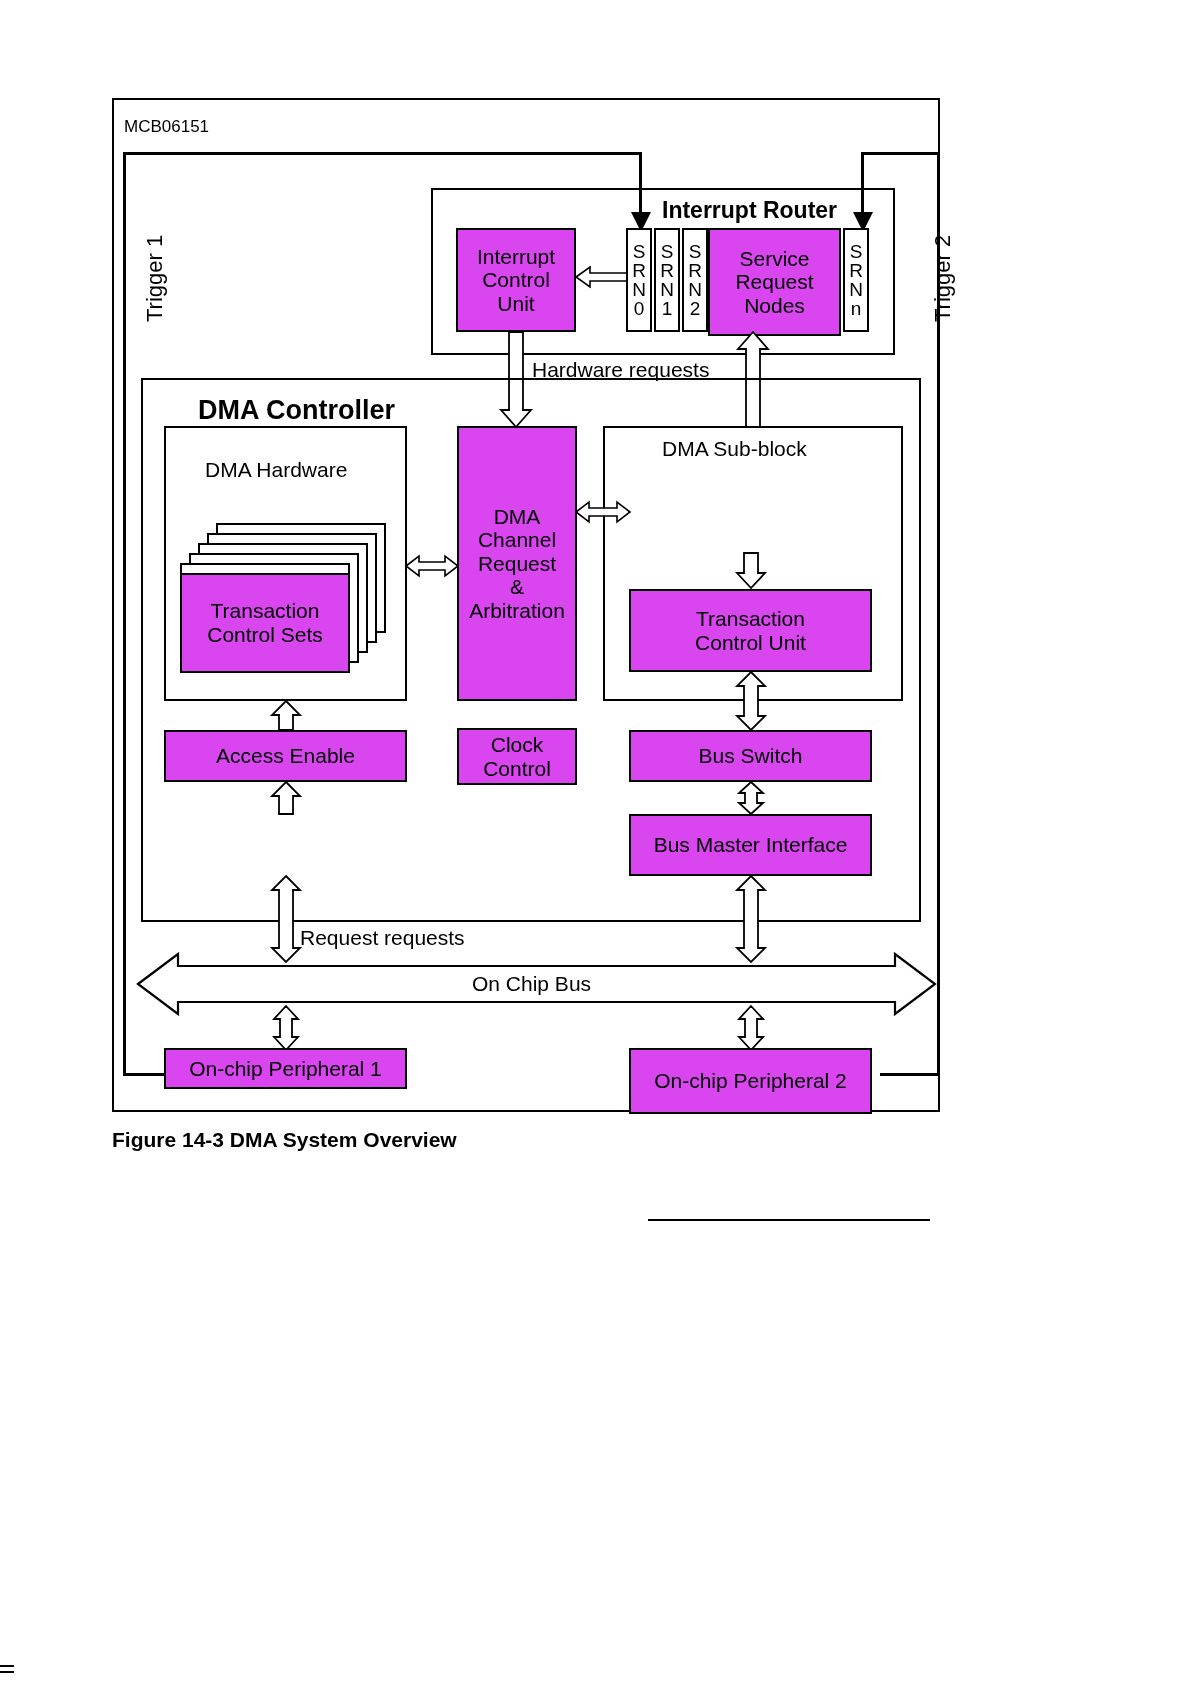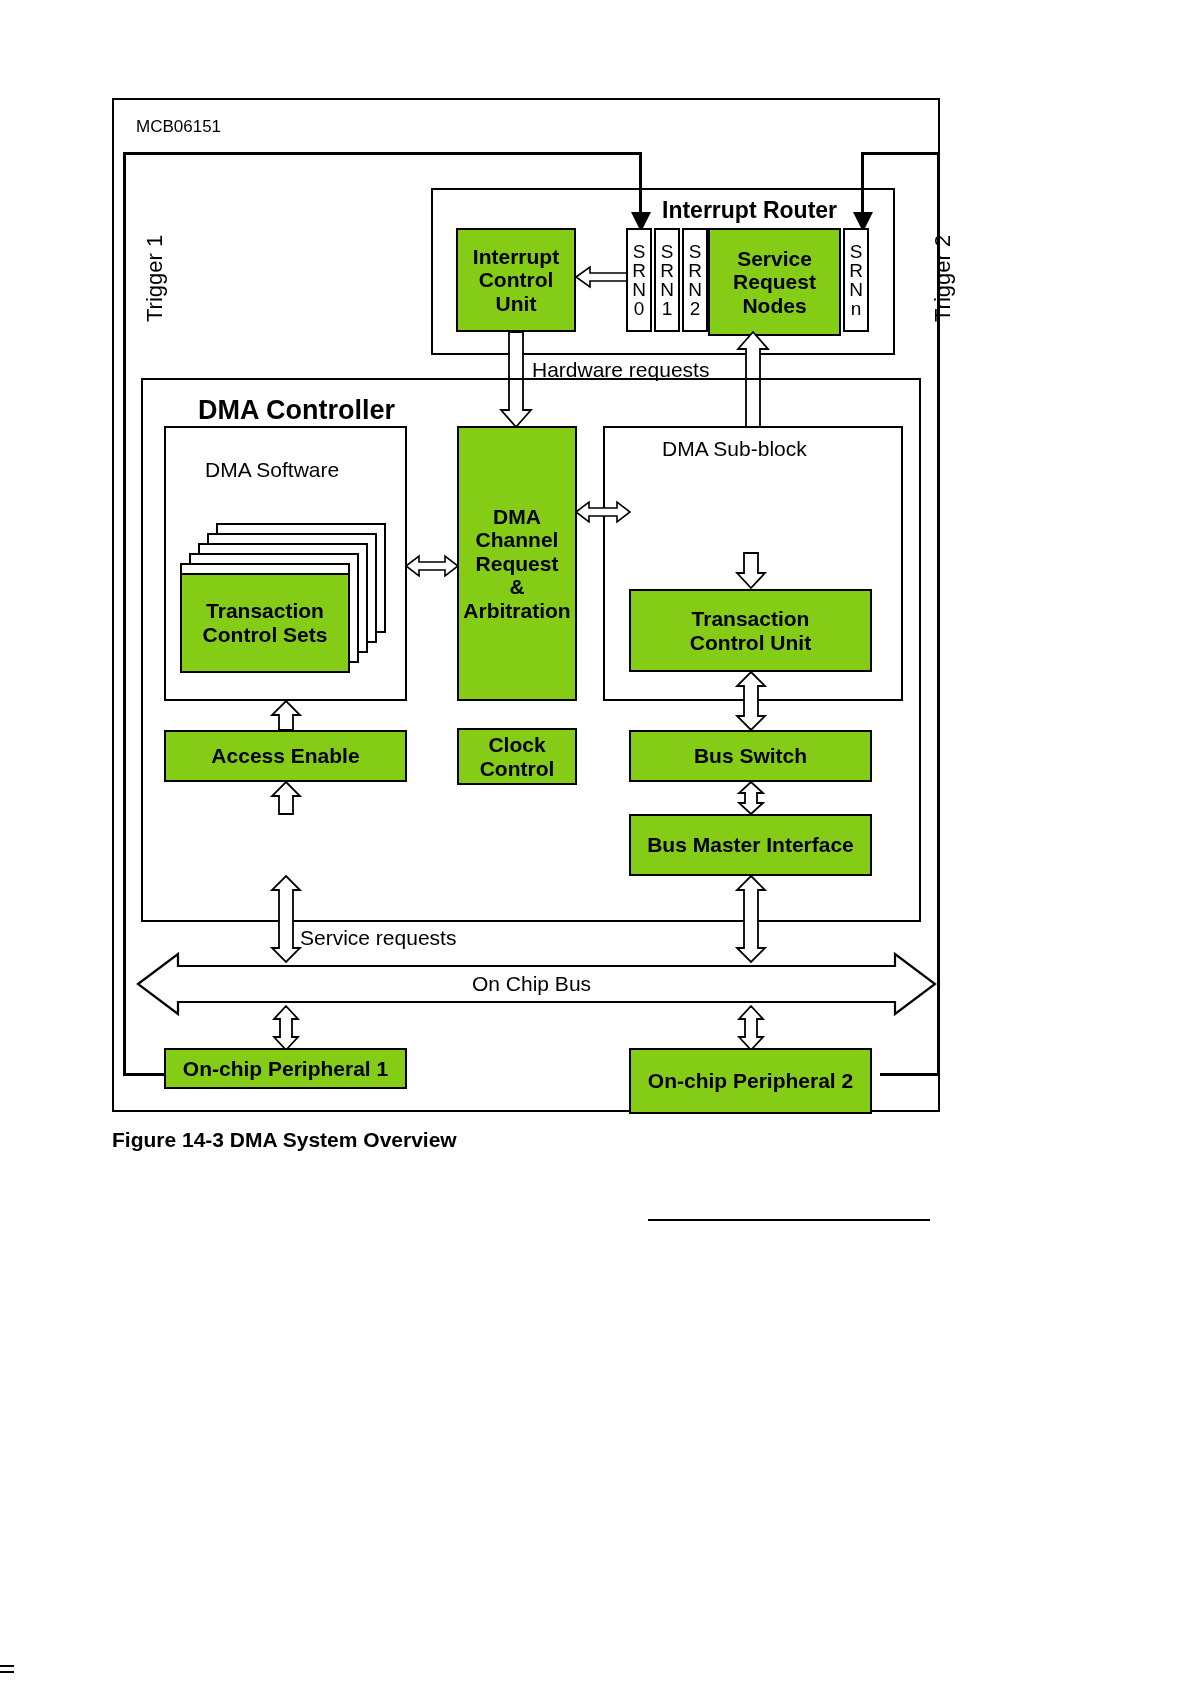--- a/index.html
+++ b/index.html
@@ -17,27 +17,26 @@
   }
   .page { position: absolute; left: 0; top: 0; width: 1193px; height: 1685px; }
 
   
   .abs { position: absolute; box-sizing: border-box; }
 
   .box {
     position: absolute;
     box-sizing: border-box;
     border: 2.5px solid #000;
-    background: #84cc16;
+    background: #d946ef;
     display: flex;
     align-items: center;
     justify-content: center;
     text-align: center;
     line-height: 1.12;
-    font-weight: bold;
   }
   .lbl { font-size: 21px; }
 
   
   .hline { position: absolute; background: #000; height: 2.5px; }
   .vline { position: absolute; background: #000; width: 2.5px; }
 
   
   .txt { position: absolute; font-size: 21px; white-space: nowrap; }
   .txt.bold { font-weight: bold; }
@@ -87,21 +86,21 @@
   .rule { position: absolute; background: #000; height: 1.5px; }
   .tinymark { position: absolute; background: #000; }
 </style>
 </head>
 <body>
 
 <div class="page">
 
   <div class="abs" style="left:112px; top:98px; width:828px; height:1014px; border:2.5px solid #000;"></div>
 
-  <div class="txt small" style="left:124px; top:117px; font-size:17px;margin-left:12px;">MCB06151</div>
+  <div class="txt small" style="left:124px; top:117px; font-size:17px;">MCB06151</div>
 
   <div class="vline" style="left:123px; top:152px; height:923px;"></div>
   <div class="hline" style="left:123px; top:152px; width:519px;"></div>
   <div class="vline" style="left:639px; top:152px; height:66px;"></div>
 
   <svg class="arrowsvg" style="left:630px; top:212px; width:22px; height:22px;" viewBox="0 0 22 22">
     <polygon points="1,0 21,0 11,20" fill="#000"></polygon>
   </svg>
 
   <div class="hline" style="left:123px; top:1073px; width:45px;"></div>
@@ -174,21 +173,21 @@
   <svg class="arrowsvg" style="left:737px; top:332px; width:32px; height:96px;" viewBox="0 0 32 96">
     <polygon points="16,0 31,17 23,17 23,95 9,95 9,17 1,17" fill="#fff" stroke="#000" stroke-width="1.8"></polygon>
   </svg>
 
   <div class="txt" style="left:532px; top:358px;">Hardware requests</div>
 
   <div class="abs" style="left:141px; top:378px; width:780px; height:544px; border:2.5px solid #000;"></div>
   <div class="txt bold" style="left:198px; top:395px; font-size:27px;">DMA Controller</div>
 
   <div class="abs" style="left:164px; top:426px; width:243px; height:275px; border:2.5px solid #000; background:#fff;"></div>
-  <div class="txt" style="left:205px; top:458px;">DMA Software</div>
+  <div class="txt" style="left:205px; top:458px;">DMA Hardware</div>
 
   <div class="card" style="left:216px; top:523px; width:170px; height:110px;"></div>
   <div class="card" style="left:207px; top:533px; width:170px; height:110px;"></div>
   <div class="card" style="left:198px; top:543px; width:170px; height:110px;"></div>
   <div class="card" style="left:189px; top:553px; width:170px; height:110px;"></div>
   <div class="card" style="left:180px; top:563px; width:170px; height:110px;"></div>
   <div class="box" style="left:180px; top:573px; width:170px; height:100px;">
     <div>
       <div class="lbl">Transaction</div>
       <div class="lbl">Control Sets</div>
@@ -265,21 +264,21 @@
   </div>
 
   <svg class="arrowsvg" style="left:271px; top:876px; width:30px; height:86px;" viewBox="0 0 30 86">
     <polygon points="15,0 29,14 22,14 22,72 29,72 15,86 1,72 8,72 8,14 1,14" fill="#fff" stroke="#000" stroke-width="1.8"></polygon>
   </svg>
 
   <svg class="arrowsvg" style="left:736px; top:876px; width:30px; height:86px;" viewBox="0 0 30 86">
     <polygon points="15,0 29,14 22,14 22,72 29,72 15,86 1,72 8,72 8,14 1,14" fill="#fff" stroke="#000" stroke-width="1.8"></polygon>
   </svg>
 
-  <div class="txt" style="left:300px; top:926px;">Service requests</div>
+  <div class="txt" style="left:300px; top:926px;">Request requests</div>
 
   <svg class="arrowsvg" style="left:138px; top:952px; width:797px; height:64px;" viewBox="0 0 797 64">
     <polygon points="0,32 40,2 40,14 757,14 757,2 797,32 757,62 757,50 40,50 40,62" fill="#fff" stroke="#000" stroke-width="2.2"></polygon>
   </svg>
   <div class="txt" style="left:472px; top:972px;">On Chip Bus</div>
 
   <svg class="arrowsvg" style="left:271px; top:1006px; width:30px; height:44px;" viewBox="0 0 30 44">
     <polygon points="15,0 27,13 21,13 21,31 27,31 15,44 3,31 9,31 9,13 3,13" fill="#fff" stroke="#000" stroke-width="1.8"></polygon>
   </svg>
 

